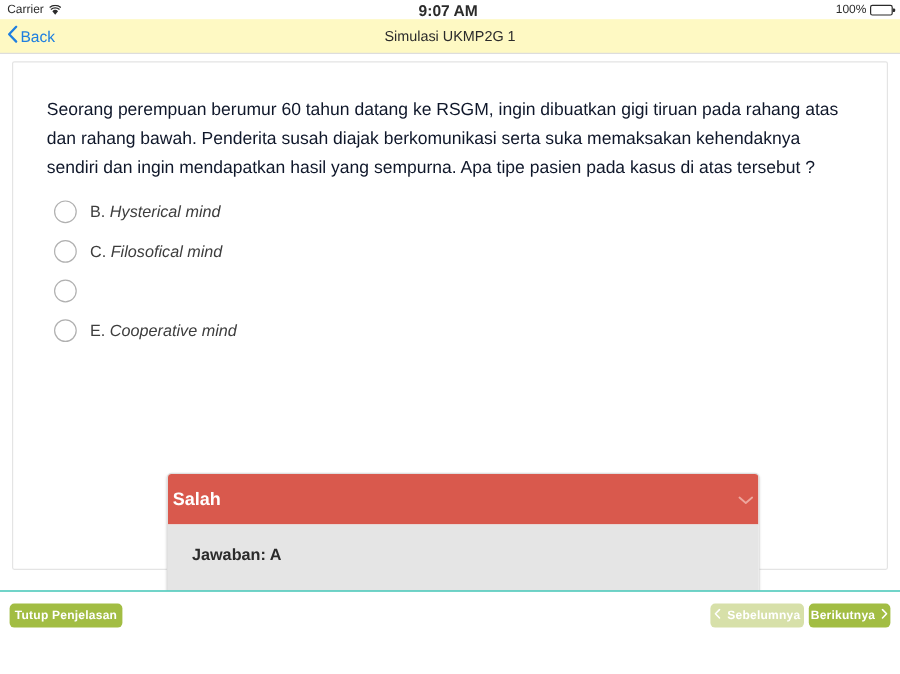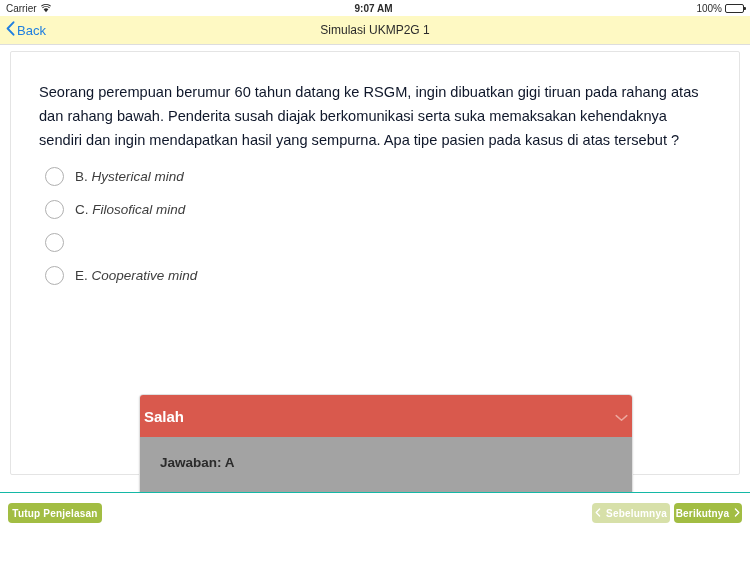--- a/index.html
+++ b/index.html
@@ -15,21 +15,21 @@
   .statusbar {
     height: 16px;
     display: flex;
     align-items: center;
     padding: 0 6px;
     font-size: 10px;
     color: #2b2b2b;
     background: #ffffff;
   }
   .statusbar .left { display: flex; align-items: center; gap: 4px; }
-  .statusbar .center { flex: 1; text-align: center; font-size: 10px; font-weight: 600; }
+  .statusbar .center { flex: 1; text-align: center; font-size: 13px; font-weight: 600; }
   .statusbar .right { display: flex; align-items: center; gap: 3px; }
   .wifi-icon { display: inline-block; width: 10px; height: 9px; position: relative; }
   .wifi-icon svg { display:block; }
   .battery {
     width: 19px; height: 9px;
     border: 1px solid #2b2b2b;
     border-radius: 2px;
     position: relative;
     padding: 1px;
   }
@@ -146,21 +146,21 @@
     height: 42px;
     display: flex;
     align-items: center;
     padding: 0 4px;
     font-size: 15px;
     font-weight: 700;
     cursor: pointer;
   }
   .result-head .title { flex: 1; }
   .result-body {
-    background: #a3a3a3;
+    background: #e5e5e5;
     height: 62px;
     padding: 18px 20px;
     font-size: 13.5px;
     font-weight: 700;
     color: #2b2b2b;
   }
 
   
   .toolbar {
     position: relative;

